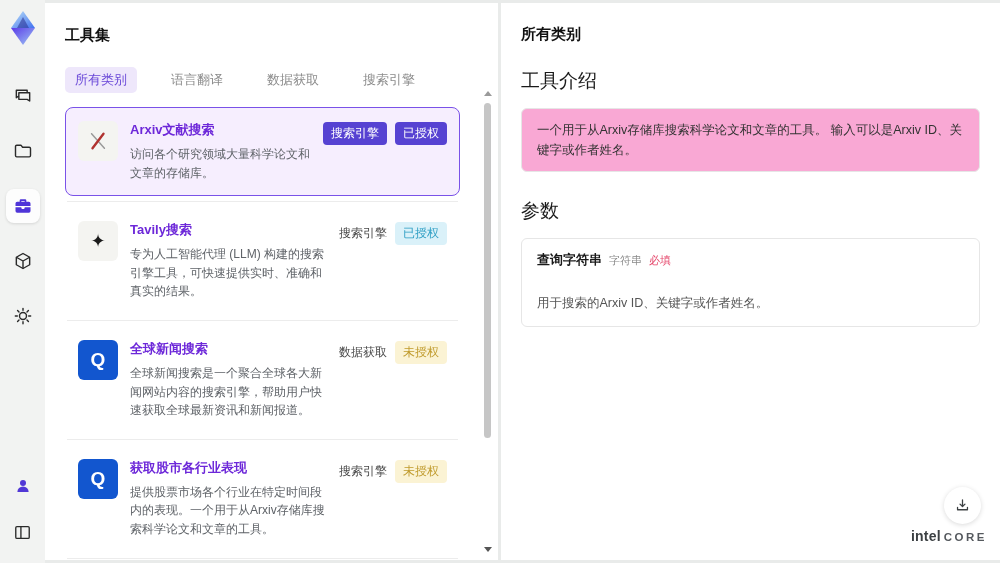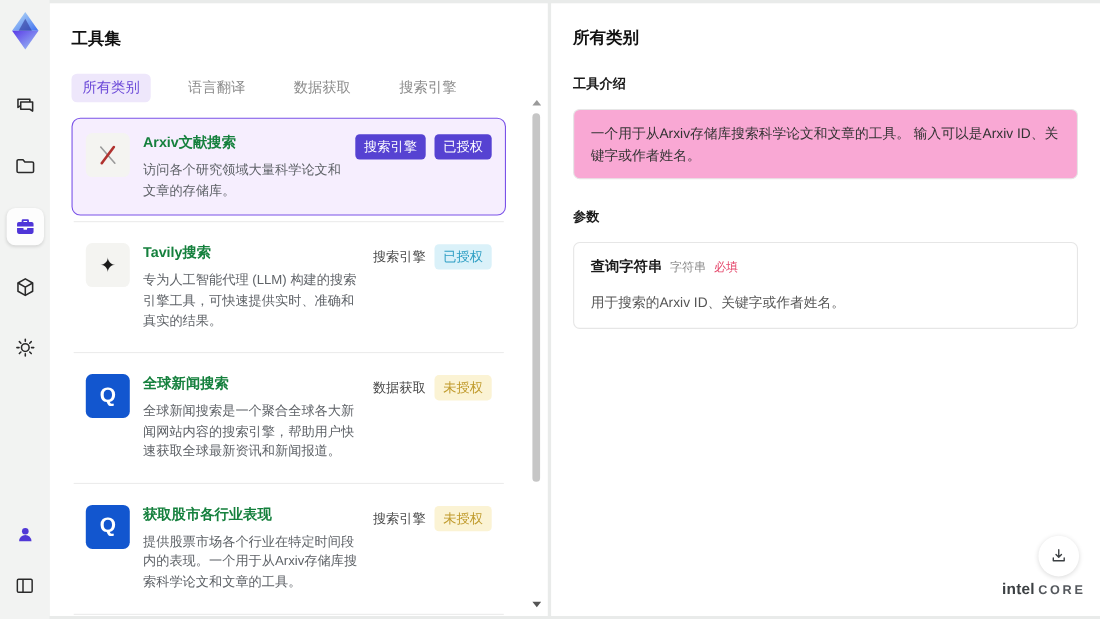--- a/index.html
+++ b/index.html
@@ -27,41 +27,41 @@
   .cards { position:relative; padding-right:18px; }
   .card { display:flex; align-items:flex-start; padding:13px 12px; border:1.5px solid transparent; border-radius:8px; cursor:pointer; }
   .card.selected { background:#f6eefe; border-color:#7a52e8; }
   .sep { height:1px; background:#ececec; margin:5px 2px; }
   .tool-icon { width:40px; height:40px; flex:0 0 40px; border-radius:6px; background:#f4f4f1;
                display:flex; align-items:center; justify-content:center; margin-right:12px;
                font-size:20px; overflow:hidden; }
   .tool-icon.blue { background:#1256cf; color:#fff; font-weight:bold; font-size:19px; }
   .tool-icon.star { color:#1b1b1b; font-size:18px; }
   .card-main { flex:1 1 auto; min-width:0; padding-right:10px; }
-  .card-title { font-size:13px; font-weight:bold; color:#15803d; margin-bottom:6px; }
+  .card-title { font-size:13px; font-weight:bold; color:#6d28d9; margin-bottom:6px; }
   .card-desc { font-size:12px; color:#5f6368; line-height:1.55; }
   .badges { flex:0 0 auto; display:flex; gap:8px; align-items:center; margin-top:1px; }
   .cat-label { font-size:12px; color:#4a4a4a; }
   .pill { font-size:12px; padding:3px 8px; border-radius:4px; white-space:nowrap; }
   .pill.purple { background:#5642d2; color:#fff; }
   .pill.cyan { background:#daf1f9; color:#2f9fc4; }
   .pill.yellow { background:#fbf3d4; color:#c09b2d; }
   
   .scrollbar { position:absolute; right:6px; top:88px; bottom:8px; width:9px; }
   .scroll-arrow { width:0; height:0; border-left:4px solid transparent; border-right:4px solid transparent; margin:0 auto; }
   .scroll-arrow.up { border-bottom:5px solid #9a9a9a; }
   .scroll-arrow.down { border-top:5px solid #555; position:absolute; bottom:0; left:0; right:0; margin:auto; }
   .scroll-thumb { position:absolute; top:12px; left:1px; width:7px; height:335px; background:#c6c6c6; border-radius:4px; }
   
   .panel-detail { position:absolute; left:501px; right:0; top:3px; bottom:3px; background:#fff; padding:16px 20px; }
   .detail-title { font-size:15px; font-weight:bold; color:#111; margin:6px 0 24px 0; }
-  .section-h { font-size:12px; font-weight:bold; color:#1a1a1a; margin-bottom:14px; }
+  .section-h { font-size:19px; font-weight:normal; color:#1a1a1a; margin-bottom:14px; }
   .info-box { border:1px solid #e6e6e6; border-radius:6px; padding:11px 15px; font-size:12.5px; color:#333; line-height:1.6; margin-bottom:26px; background:#f9a8d4; }
   .param-box { border:1px solid #e6e6e6; border-radius:6px; padding:12px 15px 14px 15px; background:#fff; }
-  .param-head { display:flex; align-items:baseline; gap:7px; margin-bottom:16px; }
+  .param-head { display:flex; align-items:baseline; gap:7px; margin-bottom:26px; }
   .param-name { font-size:13px; font-weight:bold; color:#1a1a1a; }
   .param-type { font-size:11px; color:#8a8a8a; }
   .param-req { font-size:11px; color:#e5486c; }
   .param-desc { font-size:12.5px; color:#555; }
   
   .fab { position:absolute; right:19px; top:487px; width:37px; height:37px; border-radius:50%;
          background:#fff; box-shadow:0 1px 5px rgba(0,0,0,.15); display:flex; align-items:center; justify-content:center; cursor:pointer; z-index:6; }
   .intel-brand { position:absolute; right:12px; top:527px; width:78px; text-align:center; z-index:6;
                  color:#3c4043; white-space:nowrap; }
   .intel-brand .intel { font-size:14px; font-weight:bold; letter-spacing:.2px;text-align:right; }

